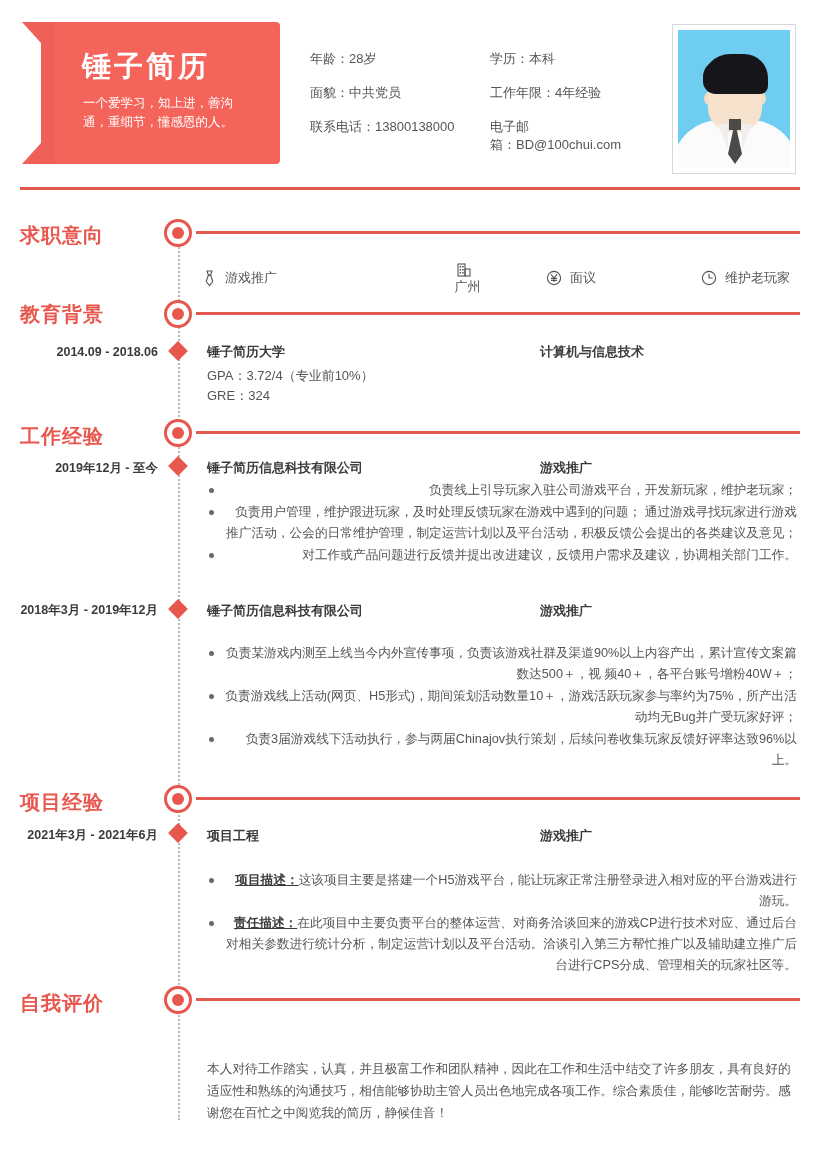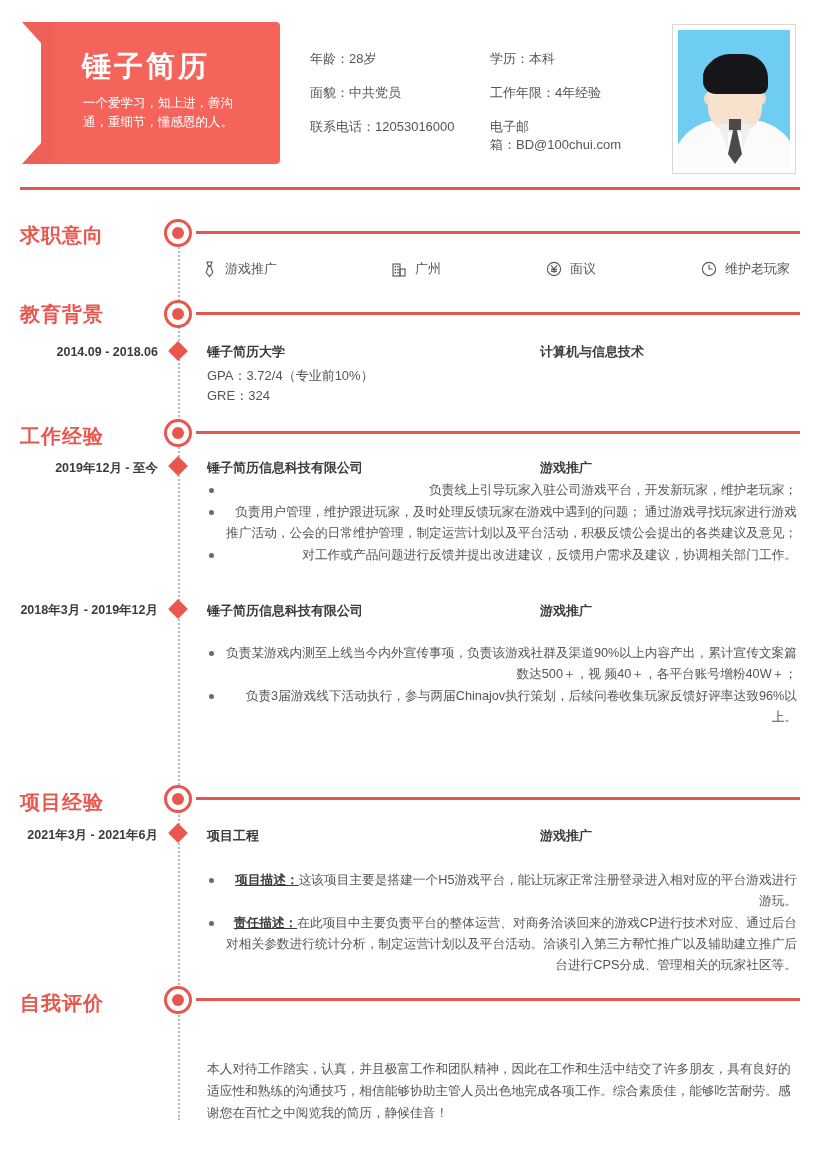--- a/index.html
+++ b/index.html
@@ -260,21 +260,21 @@
   .intent-item .ic {
     display: inline-flex;
     align-items: center;
     justify-content: center;
     width: 18px;
     height: 18px;
     margin-right: 7px;
     color: #555555;
   }
   .intent-item:nth-child(1) { width: 190px; }
-  .intent-item:nth-child(2) { width: 155px; }
+  .intent-item:nth-child(2) { width: 155px; flex-direction: column; }
   .intent-item:nth-child(3) { width: 155px; }
 
   
   .entry-date {
     position: absolute;
     left: 0;
     width: 158px;
     text-align: right;
     font-size: 12.5px;
     font-weight: bold;
@@ -366,21 +366,21 @@
     <div class="ribbon">
       <div class="ribbon-tail"></div>
       <div class="ribbon-body"></div>
       <div class="ribbon-name">锤子简历</div>
       <div class="ribbon-slogan">一个爱学习，知上进，善沟通，重细节，懂感恩的人。</div>
     </div>
 
     <div class="contact-col col1">
       <div class="contact-row">年龄：28岁</div>
       <div class="contact-row">面貌：中共党员</div>
-      <div class="contact-row">联系电话：12053016000</div>
+      <div class="contact-row">联系电话：13800138000</div>
     </div>
 
     <div class="contact-col col2">
       <div class="contact-row">学历：本科</div>
       <div class="contact-row">工作年限：4年经验</div>
       <div class="contact-row wrap">
         <div>电子邮</div>
         <div>箱：BD@100chui.com</div>
       </div>
     </div>
@@ -478,20 +478,21 @@
     <li>负责用户管理，维护跟进玩家，及时处理反馈玩家在游戏中遇到的问题； 通过游戏寻找玩家进行游戏推广活动，公会的日常维护管理，制定运营计划以及平台活动，积极反馈公会提出的各类建议及意见；</li>
     <li>对工作或产品问题进行反馈并提出改进建议，反馈用户需求及建议，协调相关部门工作。</li>
   </ul>
 
   <div class="entry-date" style="top:601px">2018年3月 - 2019年12月</div>
   <div class="diamond" style="top:602px"></div>
   <div class="entry-org" style="top:602px">锤子简历信息科技有限公司</div>
   <div class="entry-role" style="top:602px">游戏推广</div>
   <ul class="bullets" style="top:643px">
     <li>负责某游戏内测至上线当今内外宣传事项，负责该游戏社群及渠道90%以上内容产出，累计宣传文案篇数达500＋，视 频40＋，各平台账号增粉40W＋；</li>
+    <li>负责游戏线上活动(网页、H5形式)，期间策划活动数量10＋，游戏活跃玩家参与率约为75%，所产出活动均无Bug并广受玩家好评；</li>
     <li>负责3届游戏线下活动执行，参与两届Chinajov执行策划，后续问卷收集玩家反馈好评率达致96%以上。</li>
   </ul>
 
   <div class="sec-title" style="top:789px">项目经验</div>
   <div class="sec-dot" style="top:785px"></div>
   <div class="sec-rule" style="top:797px"></div>
 
   <div class="entry-date" style="top:826px">2021年3月 - 2021年6月</div>
   <div class="diamond" style="top:826px"></div>
   <div class="entry-org" style="top:827px">项目工程</div>

